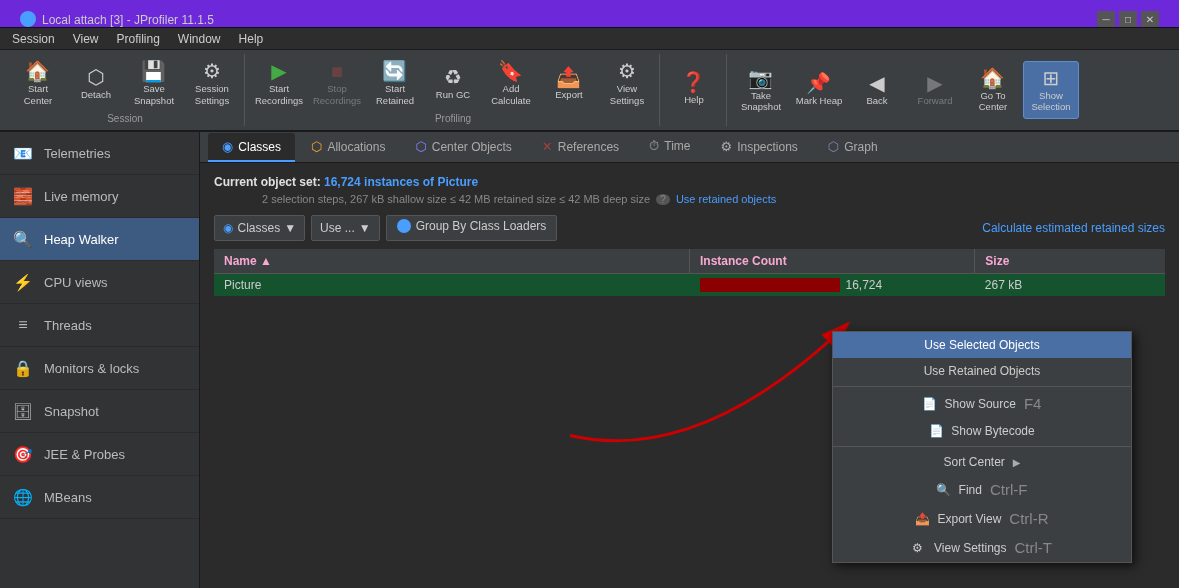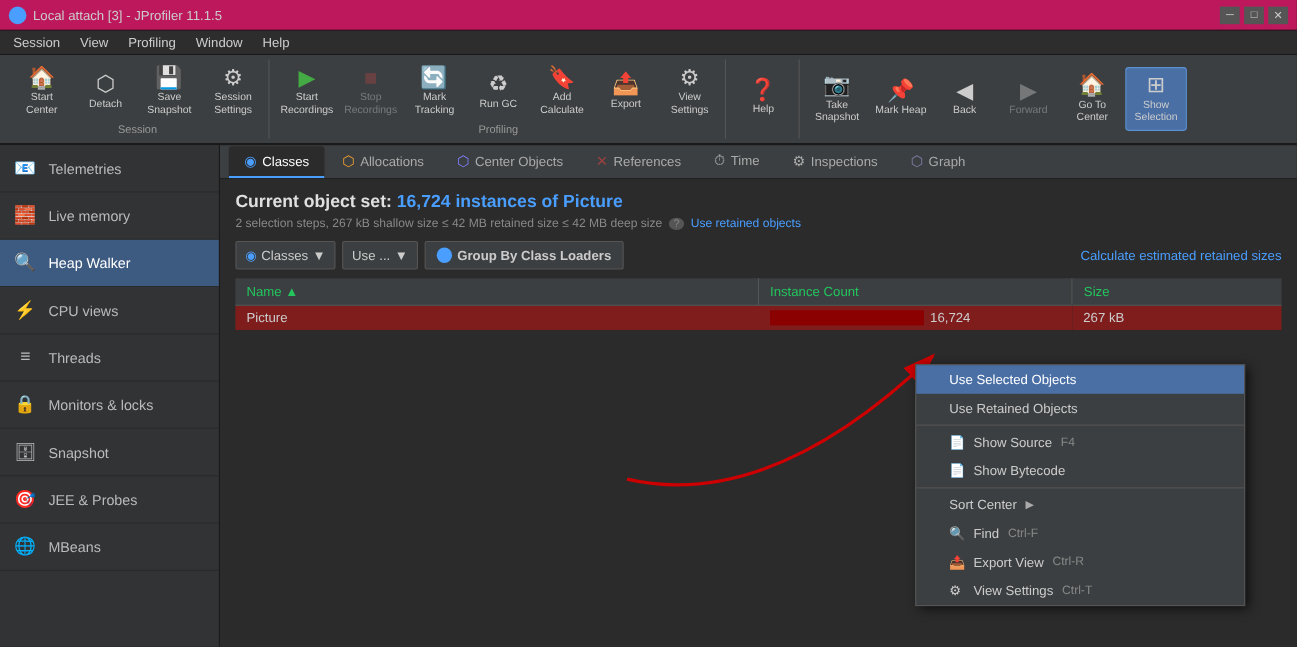--- a/index.html
+++ b/index.html
@@ -8,25 +8,25 @@
       font-size: 12px;
       background: #2b2b2b;
       color: #ccc;
       width: 1179px;
       height: 588px;
       overflow: hidden;
     }
 
     
     #title-bar {
-      background: #be185d;
+      background: #6d28d9;
       height: 28px;
       display: flex;
-      align-items: center;
-      padding: 0 8px;
+      align-items: flex-end;
+      padding: 0 20px;
       font-size: 12px;
       color: #ccc;
       border-bottom: 1px solid #111;
     }
     #title-bar .app-icon {
       width: 16px; height: 16px;
       background: #4a9eff;
       border-radius: 50%;
       margin-right: 6px;
       flex-shrink: 0;
@@ -195,30 +195,31 @@
 
     
     #content-body {
       flex: 1;
       padding: 12px 14px 0 14px;
       overflow: hidden;
       position: relative;
     }
 
     .current-object-title {
-      font-size: 16px;
+      font-size: 12px;
       font-weight: bold;
       color: #e0e0e0;
       margin-bottom: 4px;
     }
     .current-object-title span.highlight { color: #4a9eff; }
     .object-info {
       font-size: 11px;
       color: #888;
       margin-bottom: 10px;
+      margin-left: 48px;
     }
     .object-info a {
       color: #4a9eff;
       text-decoration: none;
       cursor: pointer;
     }
 
     
     .table-toolbar {
       display: flex;
@@ -234,31 +235,29 @@
       border: 1px solid #555;
       color: #ccc;
       padding: 3px 8px;
       font-size: 12px;
       border-radius: 2px;
       height: 26px;
       cursor: pointer;
     }
     .group-by-btn {
       display: flex;
-      align-items: center;
       gap: 5px;
       background: #3c3f41;
       border: 1px solid #555;
       color: #ccc;
       padding: 3px 10px;
       font-size: 12px;
       border-radius: 2px;
       height: 26px;
       cursor: pointer;
-      font-weight: bold;
     }
     .group-by-icon {
       width: 14px; height: 14px;
       background: #4a9eff;
       border-radius: 50%;
       display: inline-block;
     }
     .calc-link {
       margin-left: auto;
       color: #4a9eff;
@@ -273,30 +272,30 @@
       border-collapse: collapse;
       font-size: 12px;
     }
     .data-table thead tr {
       background: #3c3f41;
       border-bottom: 1px solid #555;
     }
     .data-table thead th {
       padding: 5px 10px;
       text-align: left;
-      color: #22c55e;
-      font-weight: normal;
+      color: #f9a8d4;
+      font-weight: bold;
       border-right: 1px solid #555;
     }
     .data-table thead th:last-child { border-right: none; }
     .data-table tbody tr {
       background: #1e1e1e;
       border-bottom: 1px solid #2a2a2a;
     }
-    .data-table tbody tr.selected { background: #7f1d1d; }
+    .data-table tbody tr.selected { background: #14532d; }
     .data-table tbody td {
       padding: 4px 10px;
       color: #ccc;
     }
     .instance-bar-cell {
       display: flex;
       gap: 6px;
     }
     .instance-bar {
       height: 14px;
@@ -310,32 +309,32 @@
       top: 168px;
       left: 632px;
       background: #3c3f41;
       border: 1px solid #555;
       box-shadow: 3px 3px 10px rgba(0,0,0,0.7);
       width: 300px;
       z-index: 100;
       font-size: 12px;
     }
     .ctx-item {
-      padding: 6px 30px;
+      padding: 6px 14px;
       color: #ccc;
       cursor: pointer;
       display: flex;
       align-items: center;
       gap: 8px;
-      justify-content: flex-start;
+      justify-content: center;
     }
     .ctx-item.highlighted { background: #4a6fa5; color: #fff; }
     .ctx-item-left { display: flex; align-items: center; gap: 8px; }
     .ctx-icon { width: 14px; height: 14px; font-size: 12px; }
-    .ctx-shortcut { color: #888; font-size: 11px; }
+    .ctx-shortcut { color: #888; font-size: 15px; }
     .ctx-separator {
       height: 1px;
       background: #555;
       margin: 2px 0;
     }
     .ctx-arrow { font-size: 10px; color: #aaa; }
 
     
     .arrow-overlay {
       position: absolute;
@@ -403,21 +402,21 @@
         <button class="tool-btn">
           <span class="tool-btn-icon" style="color:#4a4">▶</span>
           <span class="tool-btn-label">Start Recordings</span>
         </button>
         <button class="tool-btn disabled">
           <span class="tool-btn-icon" style="color:#a44">■</span>
           <span class="tool-btn-label">Stop Recordings</span>
         </button>
         <button class="tool-btn">
           <span class="tool-btn-icon">🔄</span>
-          <span class="tool-btn-label">Mark Tracking</span>
+          <span class="tool-btn-label">Start Retained</span>
         </button>
         <button class="tool-btn">
           <span class="tool-btn-icon">♻</span>
           <span class="tool-btn-label">Run GC</span>
         </button>
         <button class="tool-btn">
           <span class="tool-btn-icon">🔖</span>
           <span class="tool-btn-label">Add Calculate</span>
         </button>
         <button class="tool-btn">

